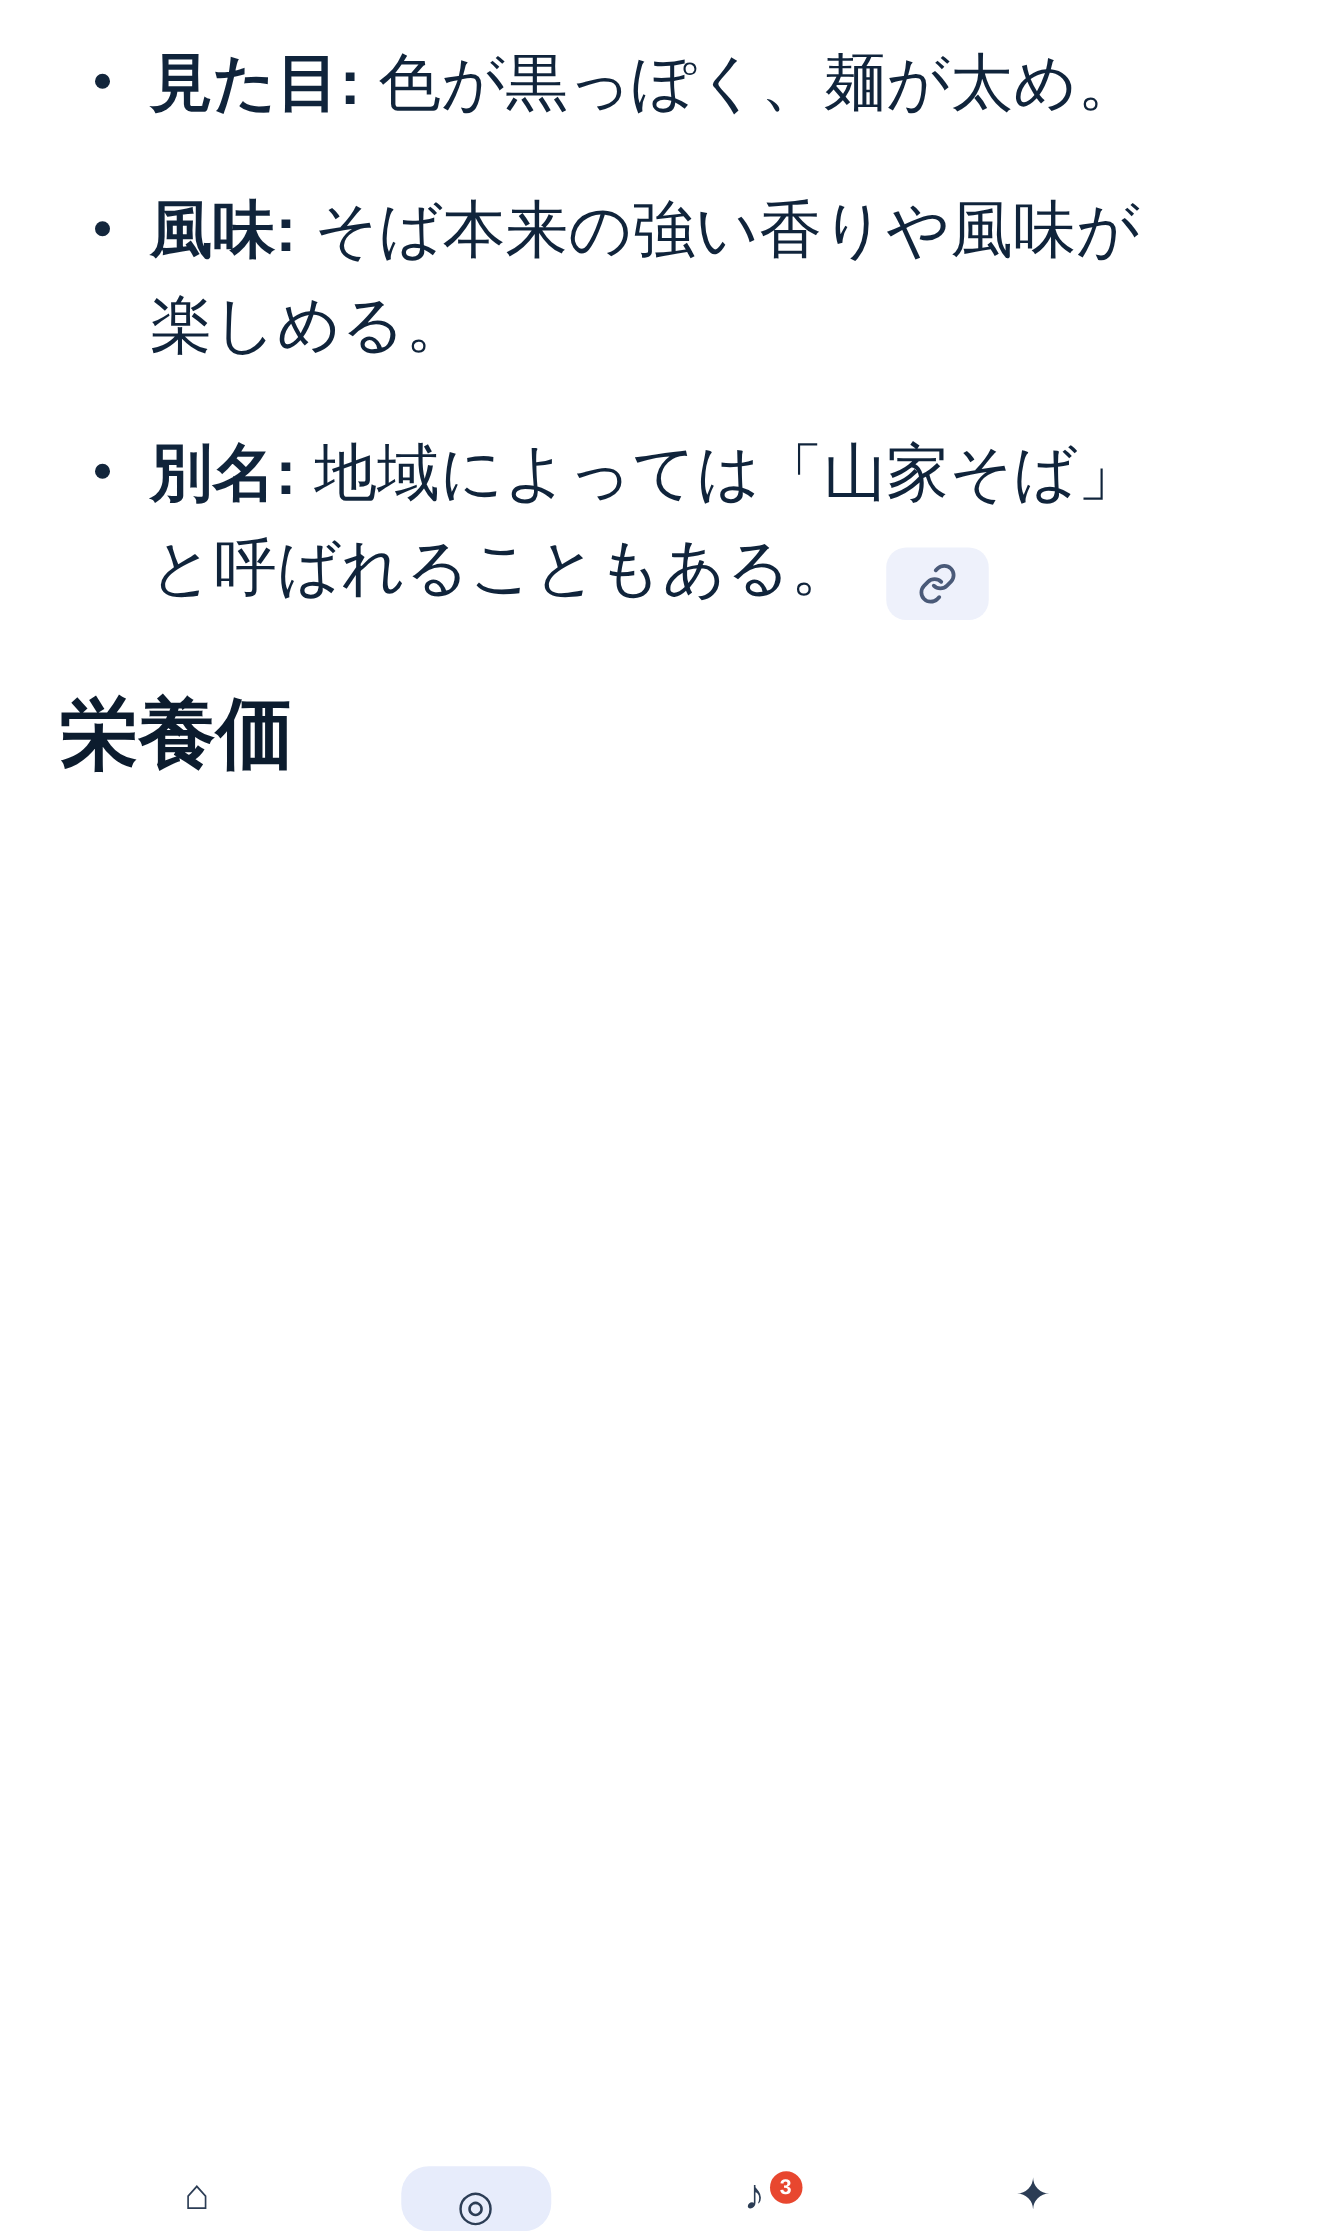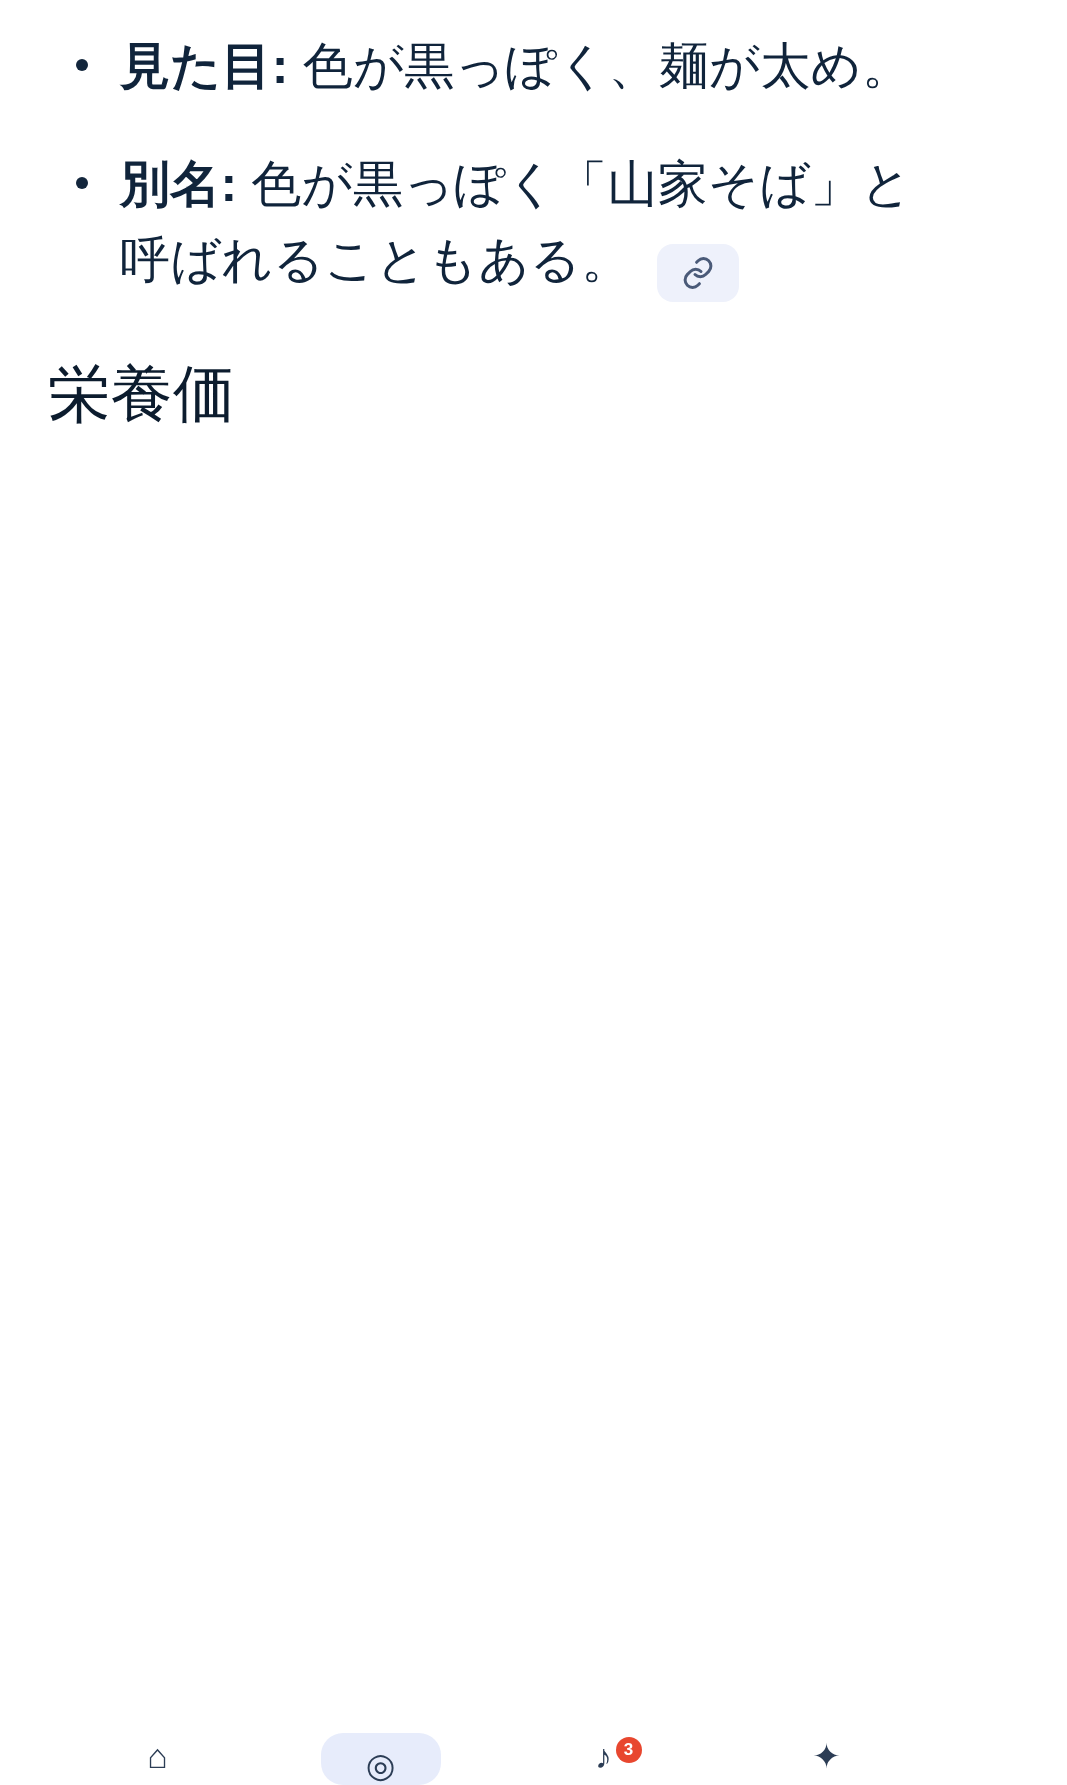--- a/index.html
+++ b/index.html
@@ -45,21 +45,21 @@
     height: 12px;
     border-radius: 50%;
     background: #13263c;
   }
   .lbl {
     font-weight: bold;
   }
   h2.section-title {
     font-size: 62px;
     line-height: 1.3;
-    font-weight: normal;
+    font-weight: bold;
     margin: 52px 0 34px 0;
     padding: 0 0 0 6px;
     color: #0c1c2e;
     letter-spacing: 0.5px;
   }
   .anchor-chip {
     display: inline-flex;
     align-items: center;
     justify-content: center;
     width: 82px;
@@ -134,21 +134,24 @@
 </head>
 <body>
 
 <div class="page">
 
   <ul class="bullets">
     <li>
       <span class="lbl">見た目:</span><span> 色が黒っぽく、麺が太め。</span>
     </li>
     <li>
-      <span class="lbl">別名:</span><span> 色が黒っぽく「山家そば」と呼ばれることもある。</span><span class="anchor-chip">
+      <span class="lbl">風味:</span><span> そば本来の強い香りや風味が楽しめる。</span>
+    </li>
+    <li>
+      <span class="lbl">別名:</span><span> 地域によっては「山家そば」と呼ばれることもある。</span><span class="anchor-chip">
           <svg width="36" height="36" viewBox="0 0 24 24" fill="none" stroke="#4a5a78" stroke-width="2" stroke-linecap="round" stroke-linejoin="round">
             <path d="M10 13a5 5 0 0 0 7.07 0l2.12-2.12a5 5 0 0 0-7.07-7.07l-1.06 1.06"></path>
             <path d="M14 11a5 5 0 0 0-7.07 0l-2.12 2.12a5 5 0 0 0 7.07 7.07l1.06-1.06"></path>
           </svg>
         </span>
     </li>
   </ul>
 
   <h2 class="section-title">栄養価</h2>
 

